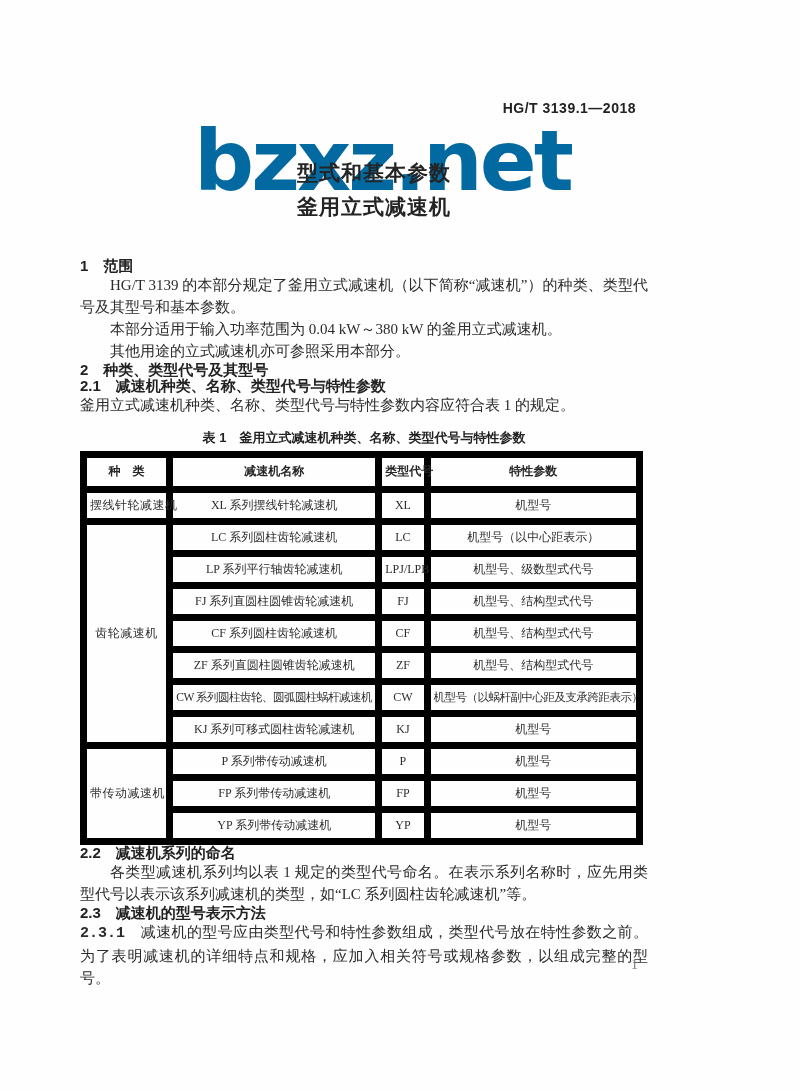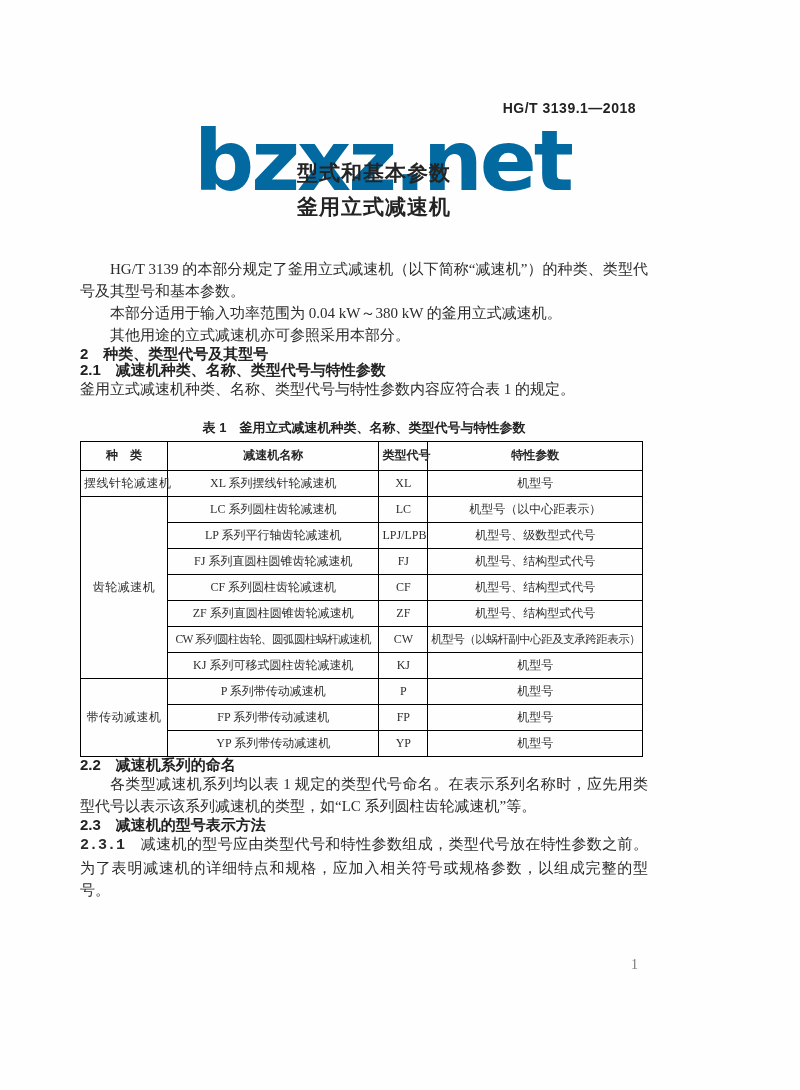--- a/index.html
+++ b/index.html
@@ -40,33 +40,33 @@
     color:#222;text-align:left;margin:0;
   }
   .indent{text-indent:2em;}
   .mb20{margin-bottom:20px;}
   .mt9{margin-top:9px;}
   .mt13{margin-top:13px;}
   .mt18{margin-top:18px;}
   .mt28{margin-top:28px;}
   .mt30{margin-top:30px;}
   .tbl-caption{
-    margin-top:20px;
+    margin-top:14px;
     font-family:"Liberation Sans","DejaVu Sans",sans-serif;
     font-weight:bold;font-size:13px;line-height:16px;
     text-align:center;color:#222;
   }
   table.params{
     margin-top:5px;
     border-collapse:collapse;table-layout:fixed;
     width:563px;
     font-size:12px;line-height:1.15;color:#2e2e2e;
   }
   table.params th, table.params td{
-    border:1px solid #000000;
+    border:7px solid #000000;
     padding:2px 3px;
     text-align:center;vertical-align:middle;
     white-space:nowrap;overflow:visible;
   }
   table.params th{
     font-family:"Liberation Sans","DejaVu Sans",sans-serif;
     font-weight:bold;height:24px;color:#262626;
   }
   table.params td{height:21px;}
   td.name{text-align:left;padding-left:8px;}
@@ -90,20 +90,21 @@
 
   <div class="std-number">HG/T 3139.1—2018</div>
 
   <div class="doc-title">
     <div>型式和基本参数</div>
     <div>釜用立式减速机</div>
   </div>
 
   <div class="content">
 
+    <p class="h-sec mb20">1　范围</p>
     <p class="indent">HG/T 3139 的本部分规定了釜用立式减速机（以下简称“减速机”）的种类、类型代号及其型号和基本参数。</p>
     <p class="indent">本部分适用于输入功率范围为 0.04 kW～380 kW 的釜用立式减速机。</p>
     <p class="indent">其他用途的立式减速机亦可参照采用本部分。</p>
 
     <p class="h-sec mt18">2　种类、类型代号及其型号</p>
 
     <p class="h-sec mt30">2.1　减速机种类、名称、类型代号与特性参数</p>
     <p class="mt9">釜用立式减速机种类、名称、类型代号与特性参数内容应符合表 1 的规定。</p>
 
     <div class="tbl-caption">表 1　釜用立式减速机种类、名称、类型代号与特性参数</div>

